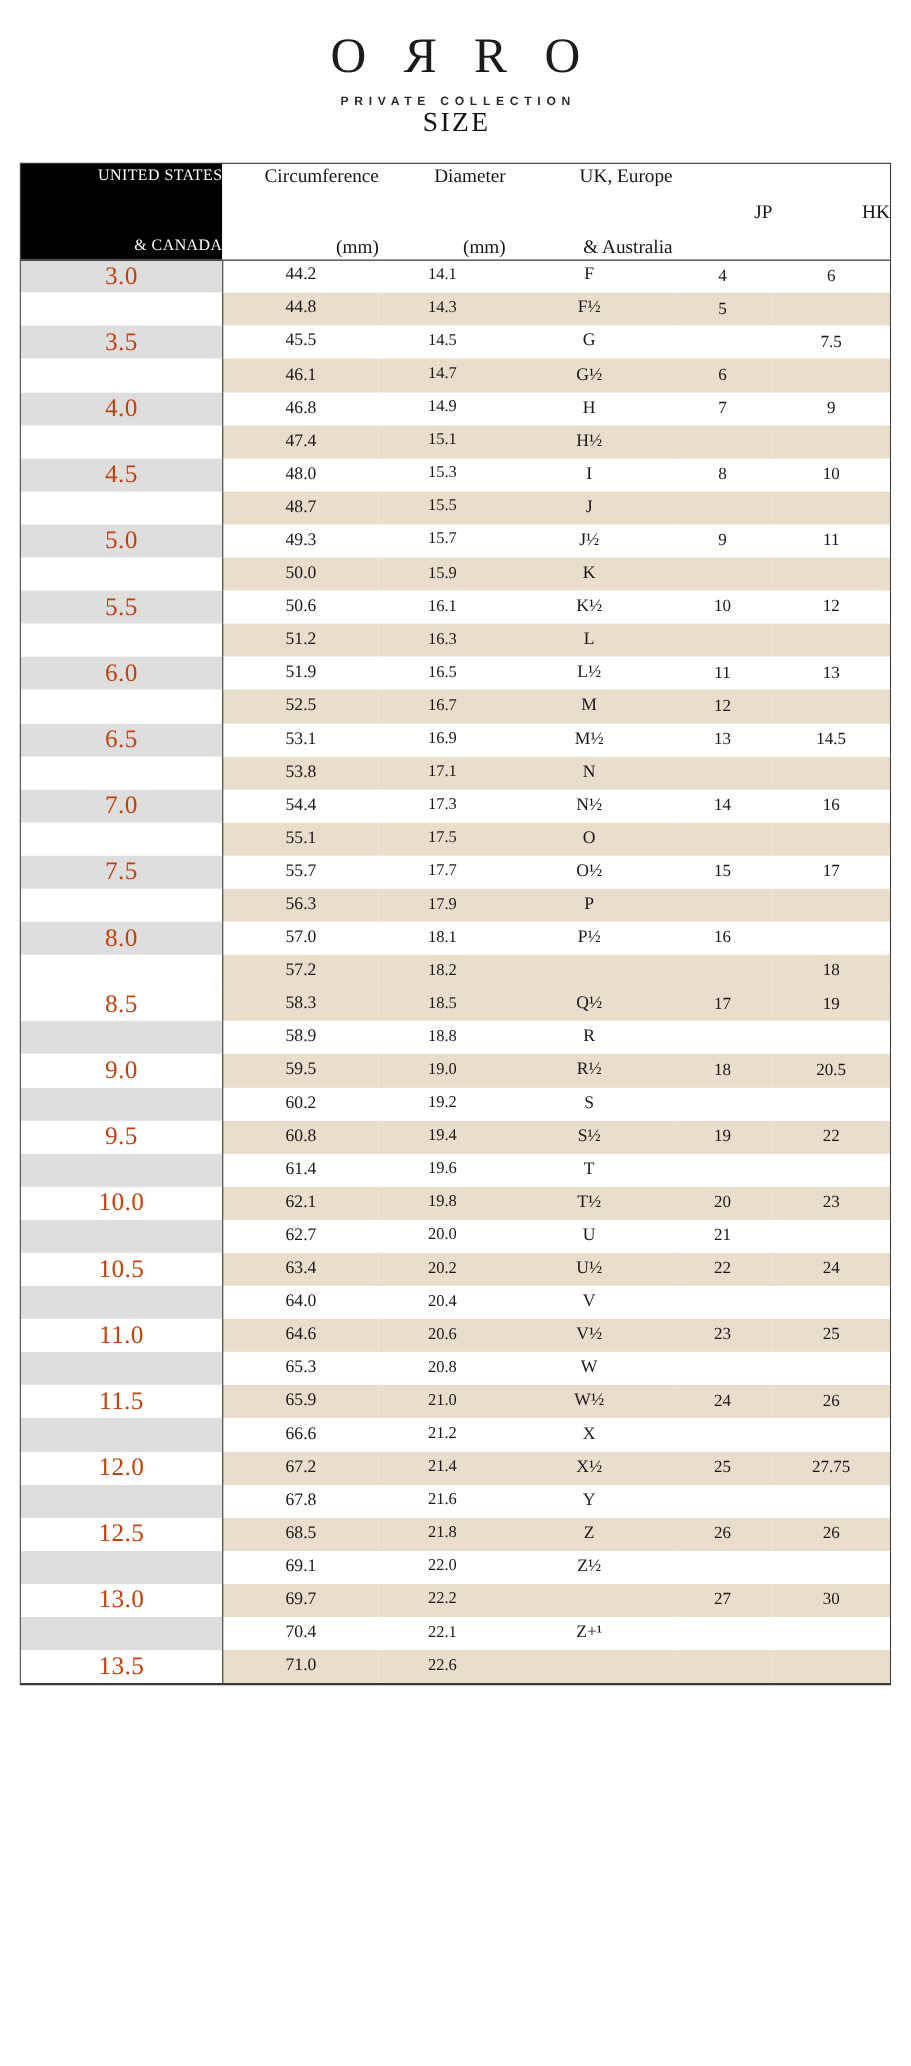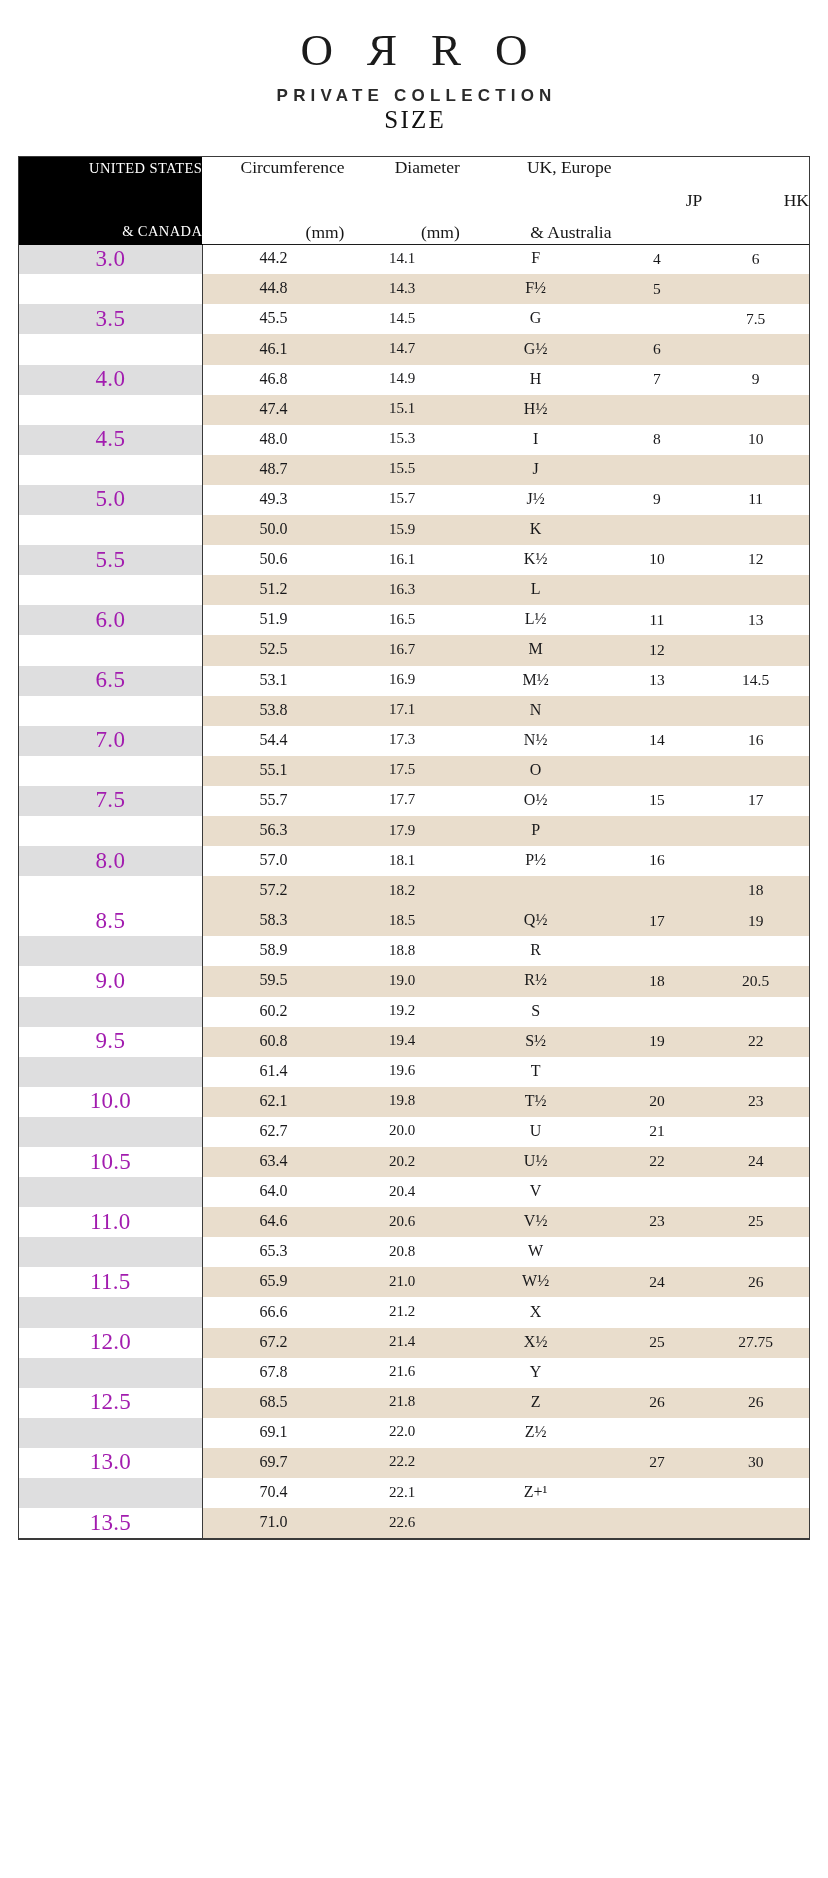--- a/index.html
+++ b/index.html
@@ -43,21 +43,21 @@
   }
 
   .logo-letter.flip {
     display: inline-block;
     transform: scaleX(-1);
   }
 
   .logo-sub {
     margin-top: 13px;
     font-family: "Liberation Sans", "DejaVu Sans", sans-serif;
-    font-size: 17px;
+    font-size: 11px;
     font-weight: 700;
     letter-spacing: 5.2px;
     color: #2a2a2a;
     text-indent: 5.2px;
   }
 
   .size-title {
     text-align: center;
     font-family: "Liberation Serif", "DejaVu Serif", serif;
     font-size: 25px;
@@ -124,21 +124,21 @@
     vertical-align: middle;
     font-family: "Liberation Serif", "DejaVu Serif", serif;
     font-size: 15.5px;
     color: #18181a;
     line-height: 1;
   }
 
   
   td.us-cell {
     font-size: 23px;
-    color: #a21caf;
+    color: #c2410c;
     letter-spacing: 0.3px;
     border-right: 1.5px solid #3a3a3a;
     font-family: Liberation Serif, serif;
   }
 
   td.us-cell.shaded { background: #dededf; }
   td.us-cell.plain  { background: #ffffff; }
 
   
   tr.beige td.data { background: #e9ddcc; }

